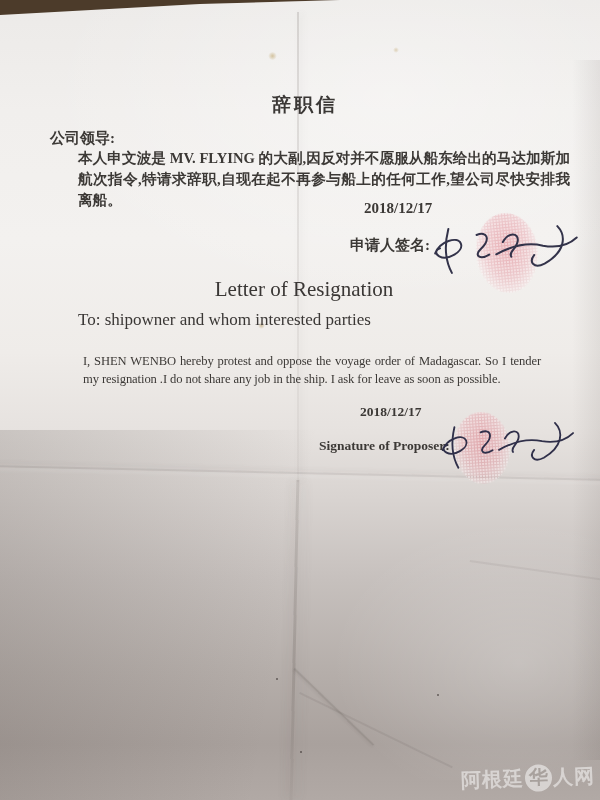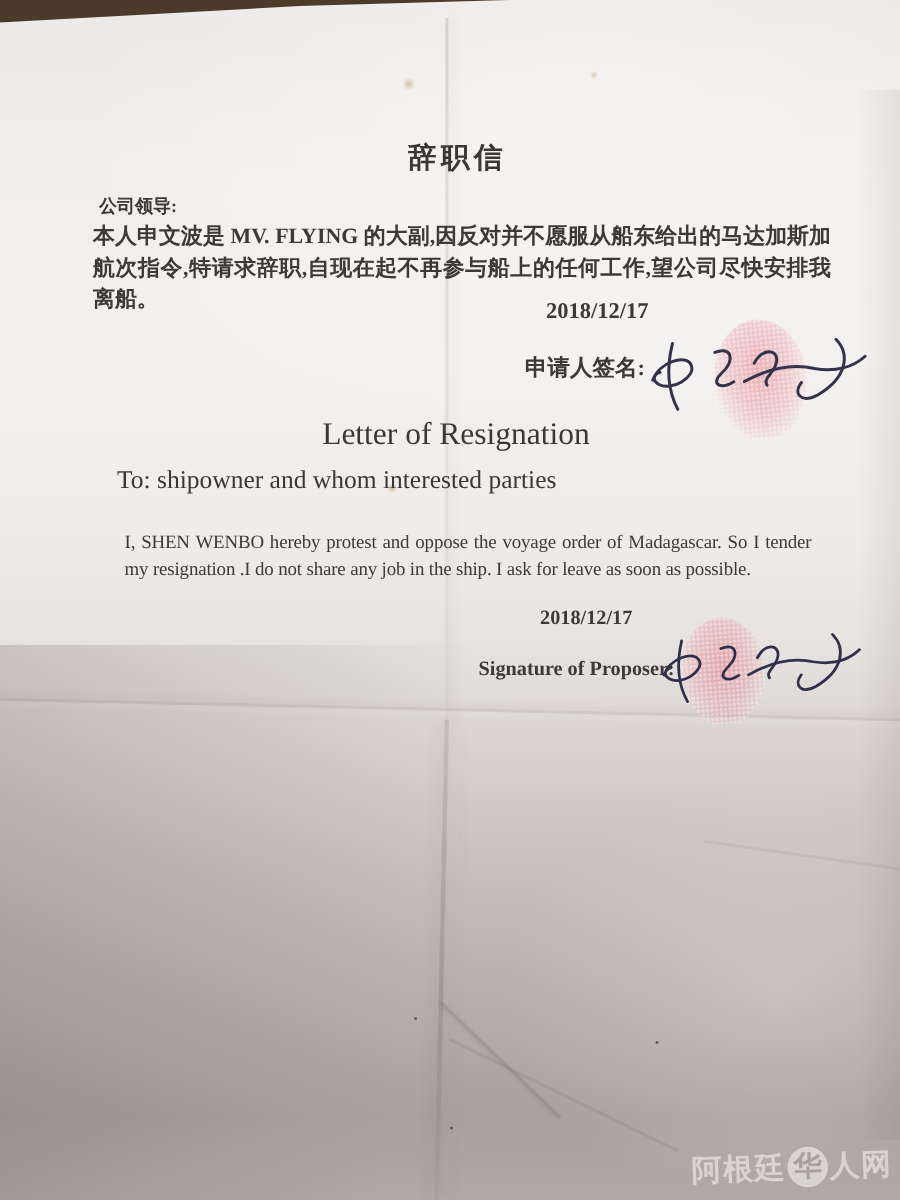--- a/index.html
+++ b/index.html
@@ -61,22 +61,22 @@
     background:radial-gradient(circle, rgba(186,156,92,0.4), transparent 70%);}
   .stain3{left:258px;top:322px;width:7px;height:7px;
     background:radial-gradient(circle, rgba(170,140,80,0.5), transparent 70%);}
   .speck{position:absolute;width:2px;height:2px;background:rgba(40,35,32,0.6);border-radius:50%;}
 
   
   .txt{position:absolute;color:#403c39;}
   .cn{font-family:"Liberation Serif", serif;}
   .doc-title-cn{left:0;top:92px;width:610px;text-align:center;
     font-size:19px;font-weight:bold;letter-spacing:3px;color:#3a3735;}
-  .salutation{left:66px;top:129px;font-size:12px;font-weight:bold;color:#3c3936;}
-  .body-cn{left:62px;top:148px;width:492px;font-size:14.6px;line-height:21px;
+  .salutation{left:50px;top:129px;font-size:15px;font-weight:bold;color:#3c3936;}
+  .body-cn{left:78px;top:148px;width:492px;font-size:14.6px;line-height:21px;
     font-weight:bold;color:#3c3936;text-align:justify;}
   .date1{left:364px;top:200px;font-size:15px;font-weight:bold;color:#3c3936;}
   .sig-label-cn{left:350px;top:236px;font-size:15px;font-weight:bold;color:#3c3936;text-align:center;}
 
   .doc-title-en{left:0;top:277px;width:608px;text-align:center;
     font-size:21px;color:#3a3735;}
   .recipient{left:78px;top:310px;font-size:17px;color:#3a3735;}
   .body-en{left:83px;top:352px;width:458px;font-size:12.6px;line-height:18px;
     text-align:justify;color:#3c3936;letter-spacing:-0.1px;}
   .date2{left:360px;top:404px;font-size:13.5px;font-weight:bold;color:#3c3936;}

